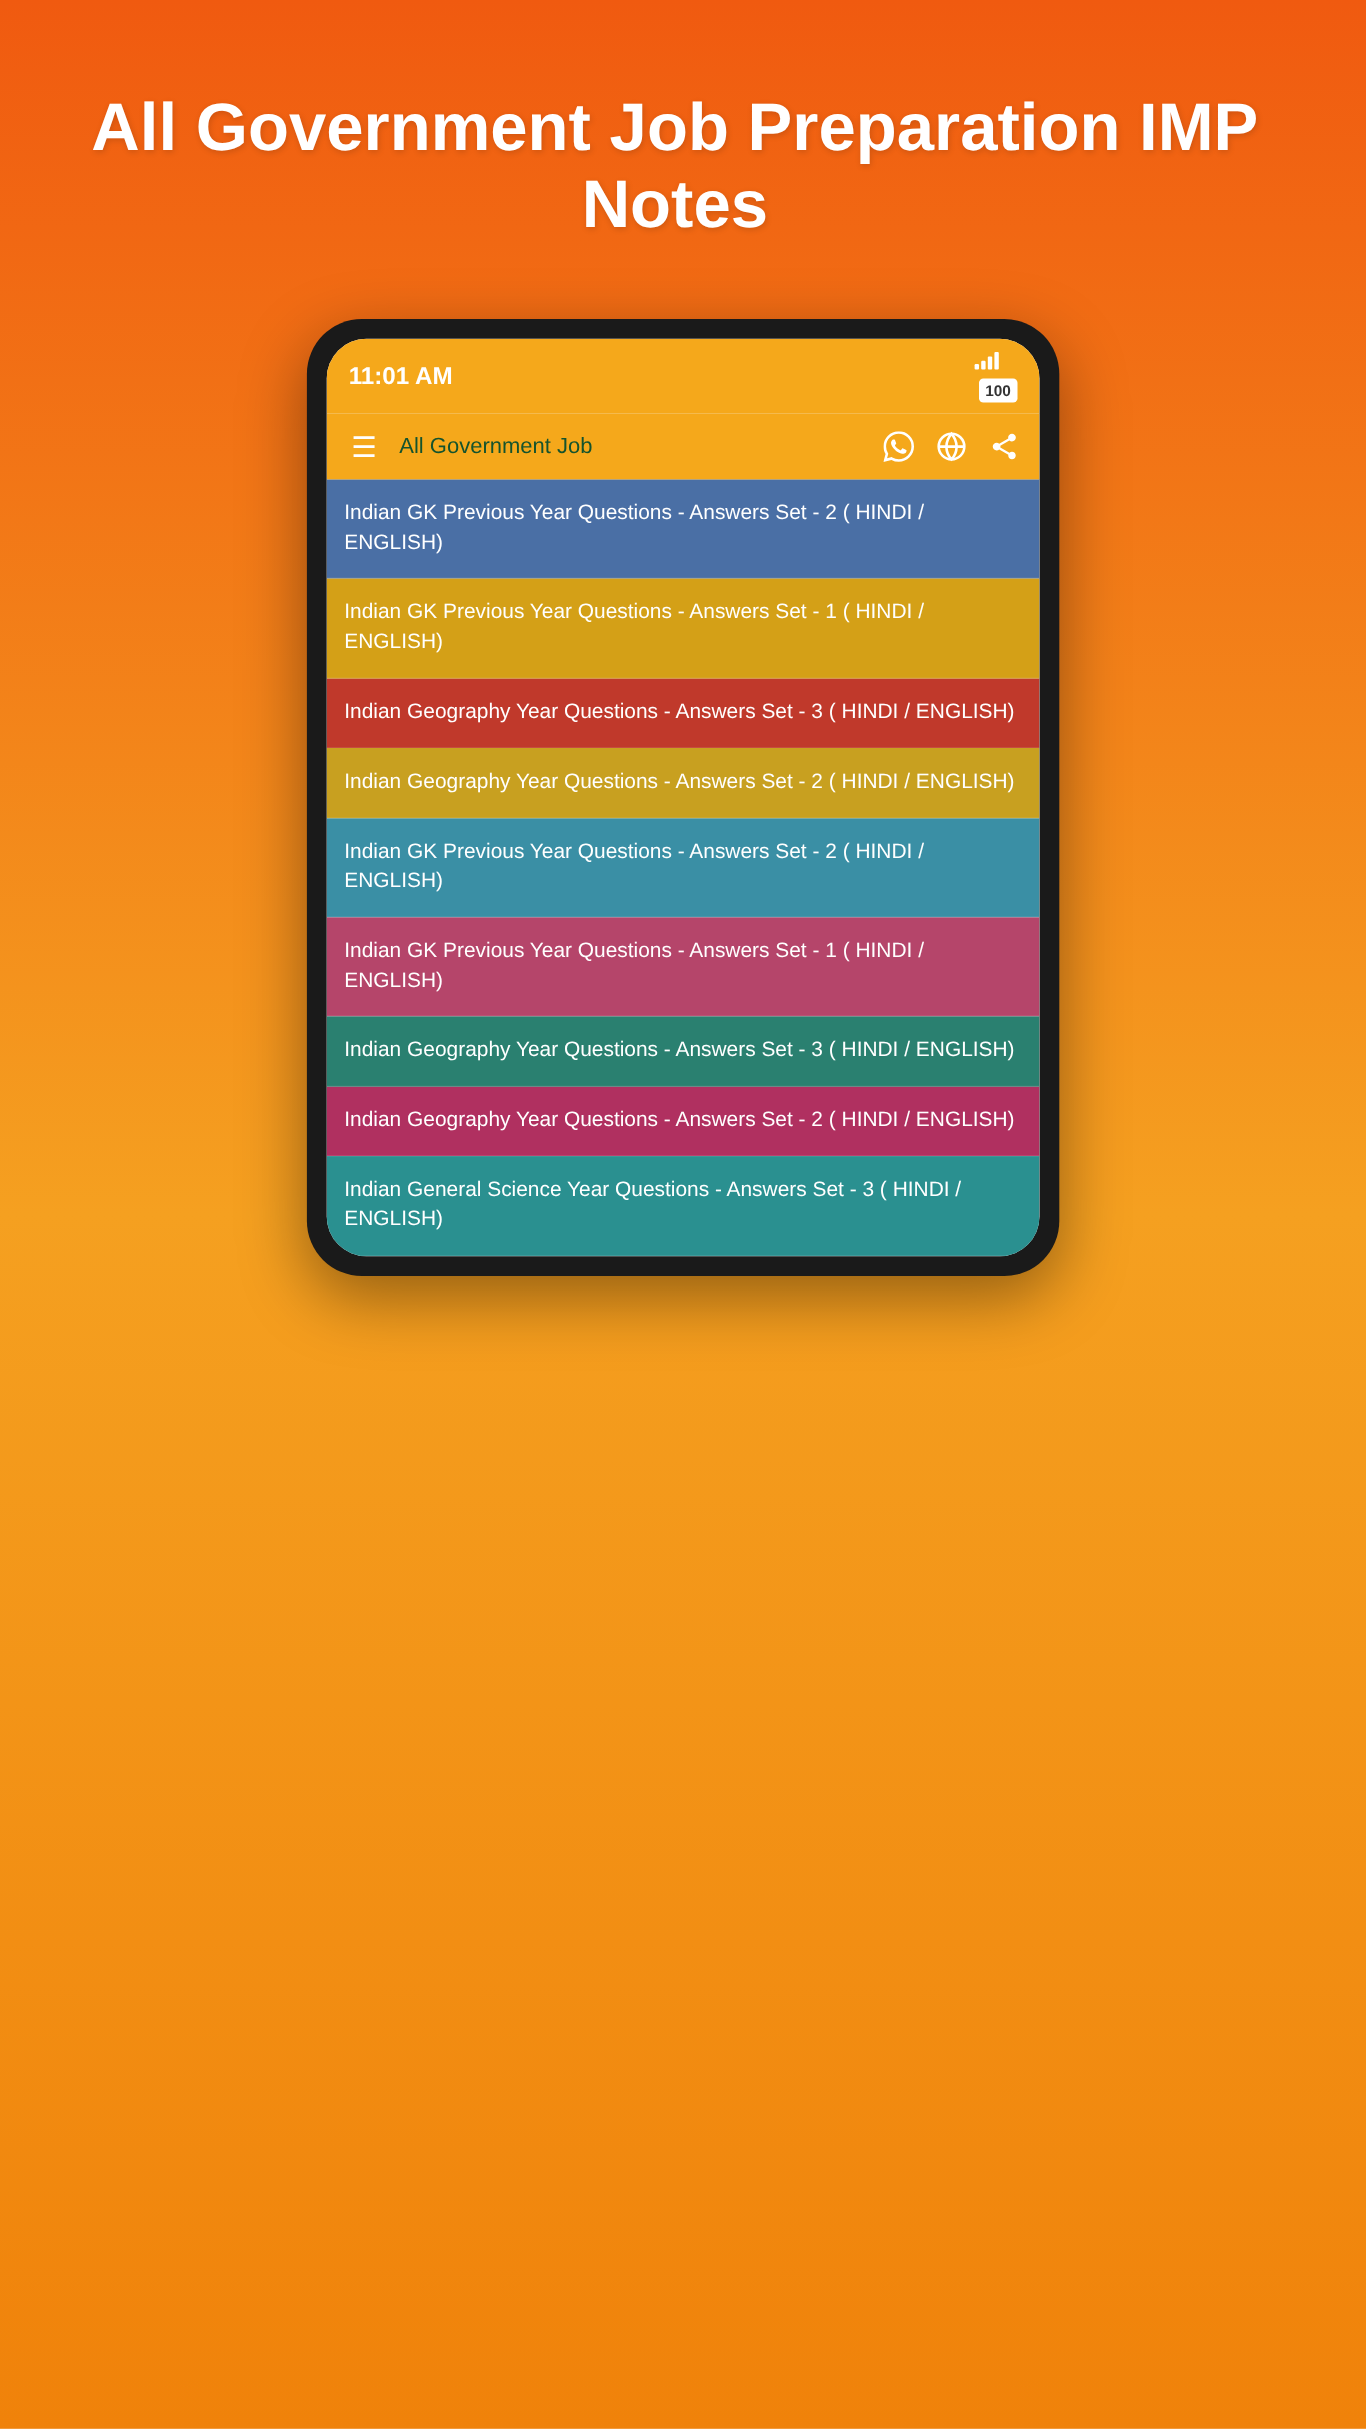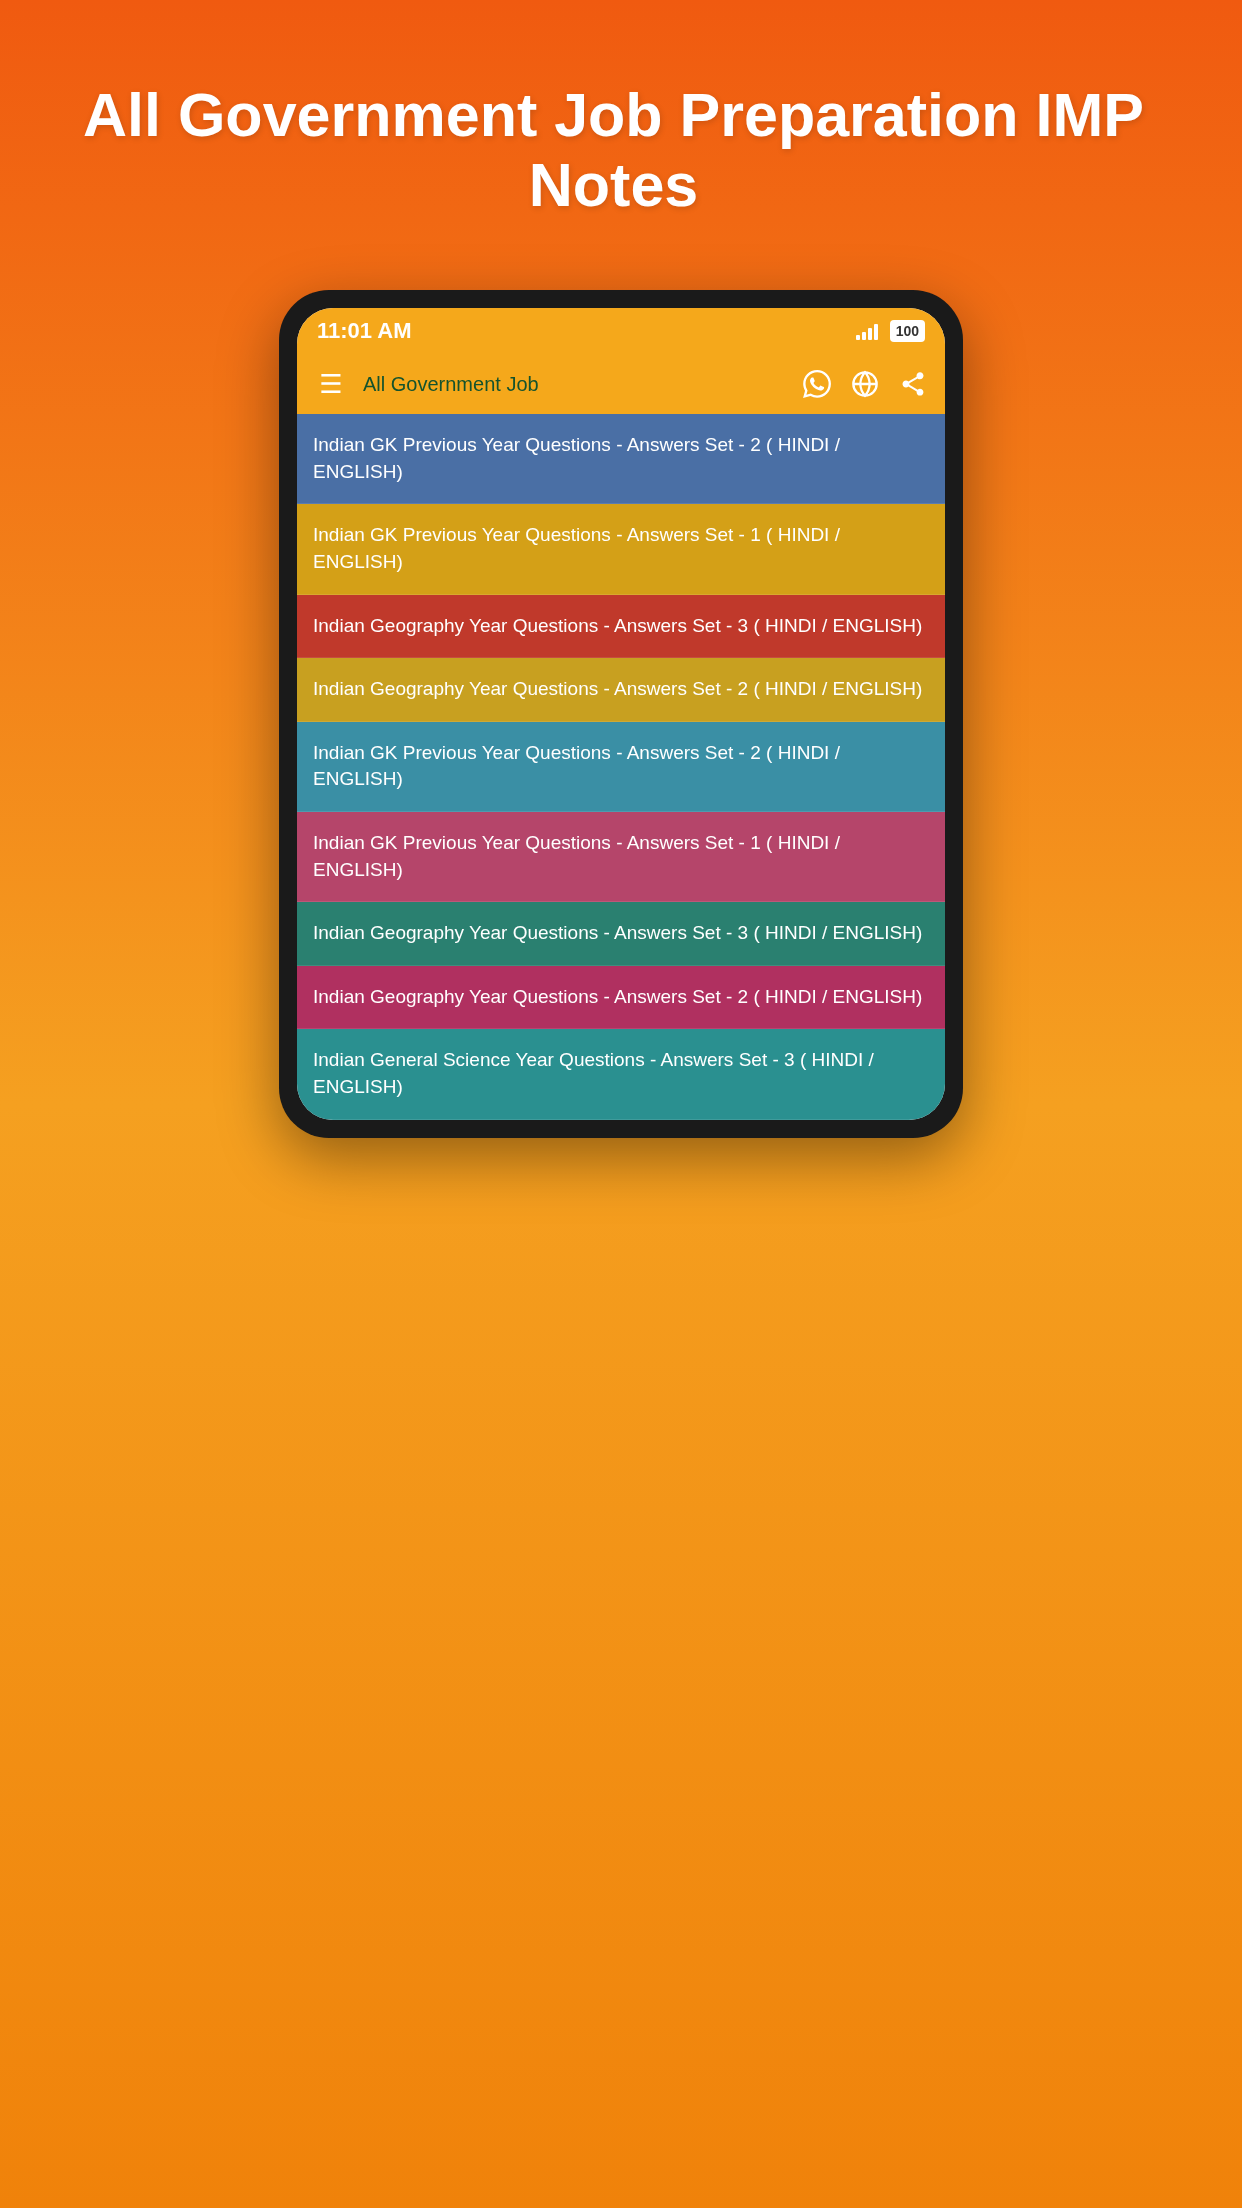--- a/index.html
+++ b/index.html
@@ -50,22 +50,22 @@
     }
 
     .status-time {
       color: #fff;
       font-size: 22px;
       font-weight: bold;
     }
 
     .status-icons {
       display: flex;
-      align-items: center;
       gap: 8px;
+      flex-direction: column;
     }
 
     .signal-bars {
       display: flex;
       align-items: flex-end;
       gap: 2px;
       height: 18px;
     }
 
     .signal-bar {

